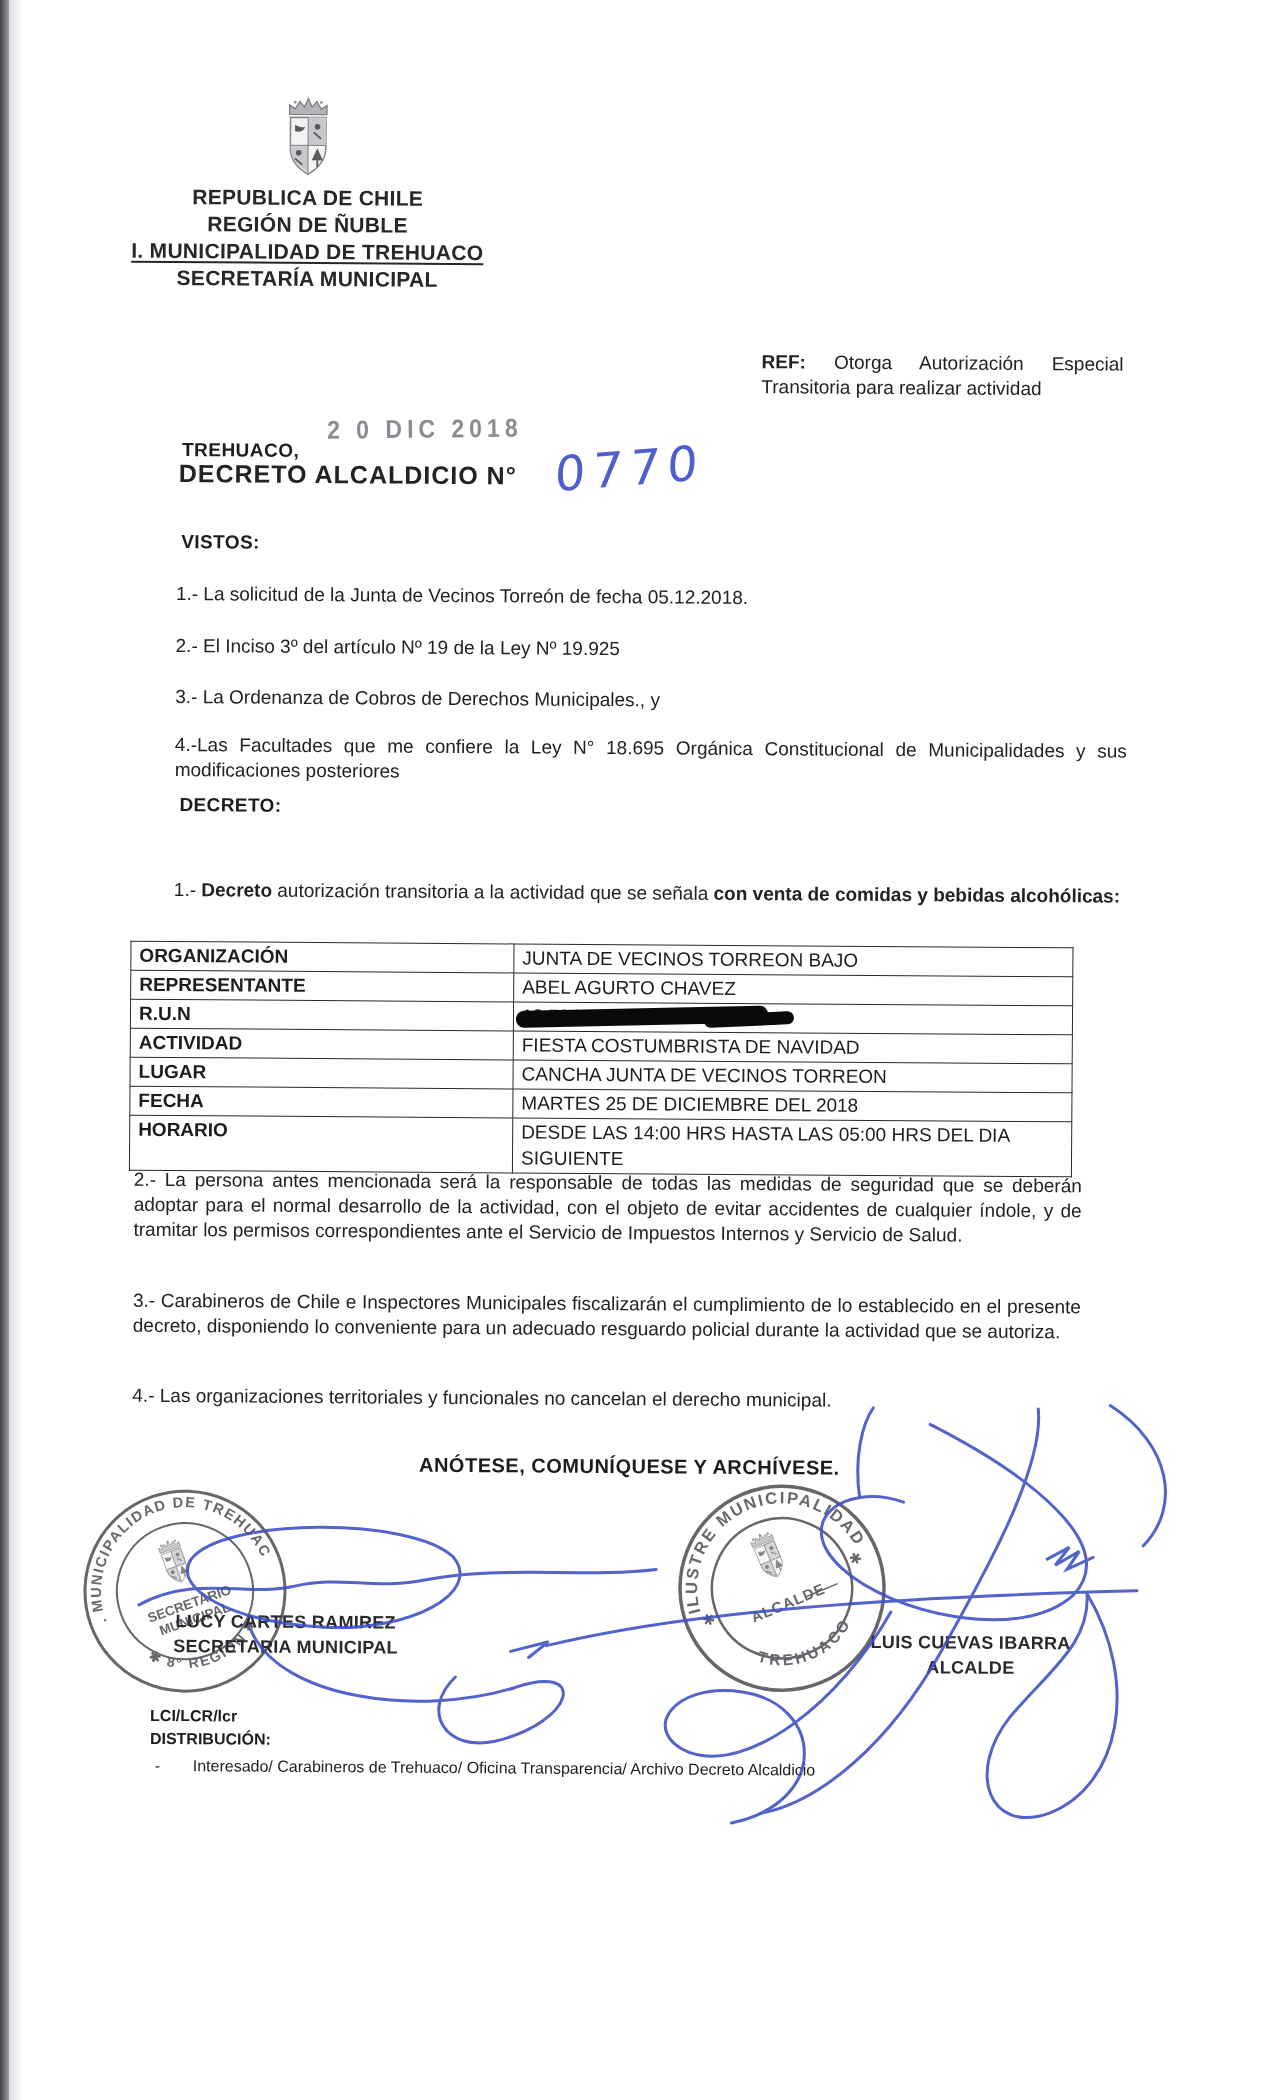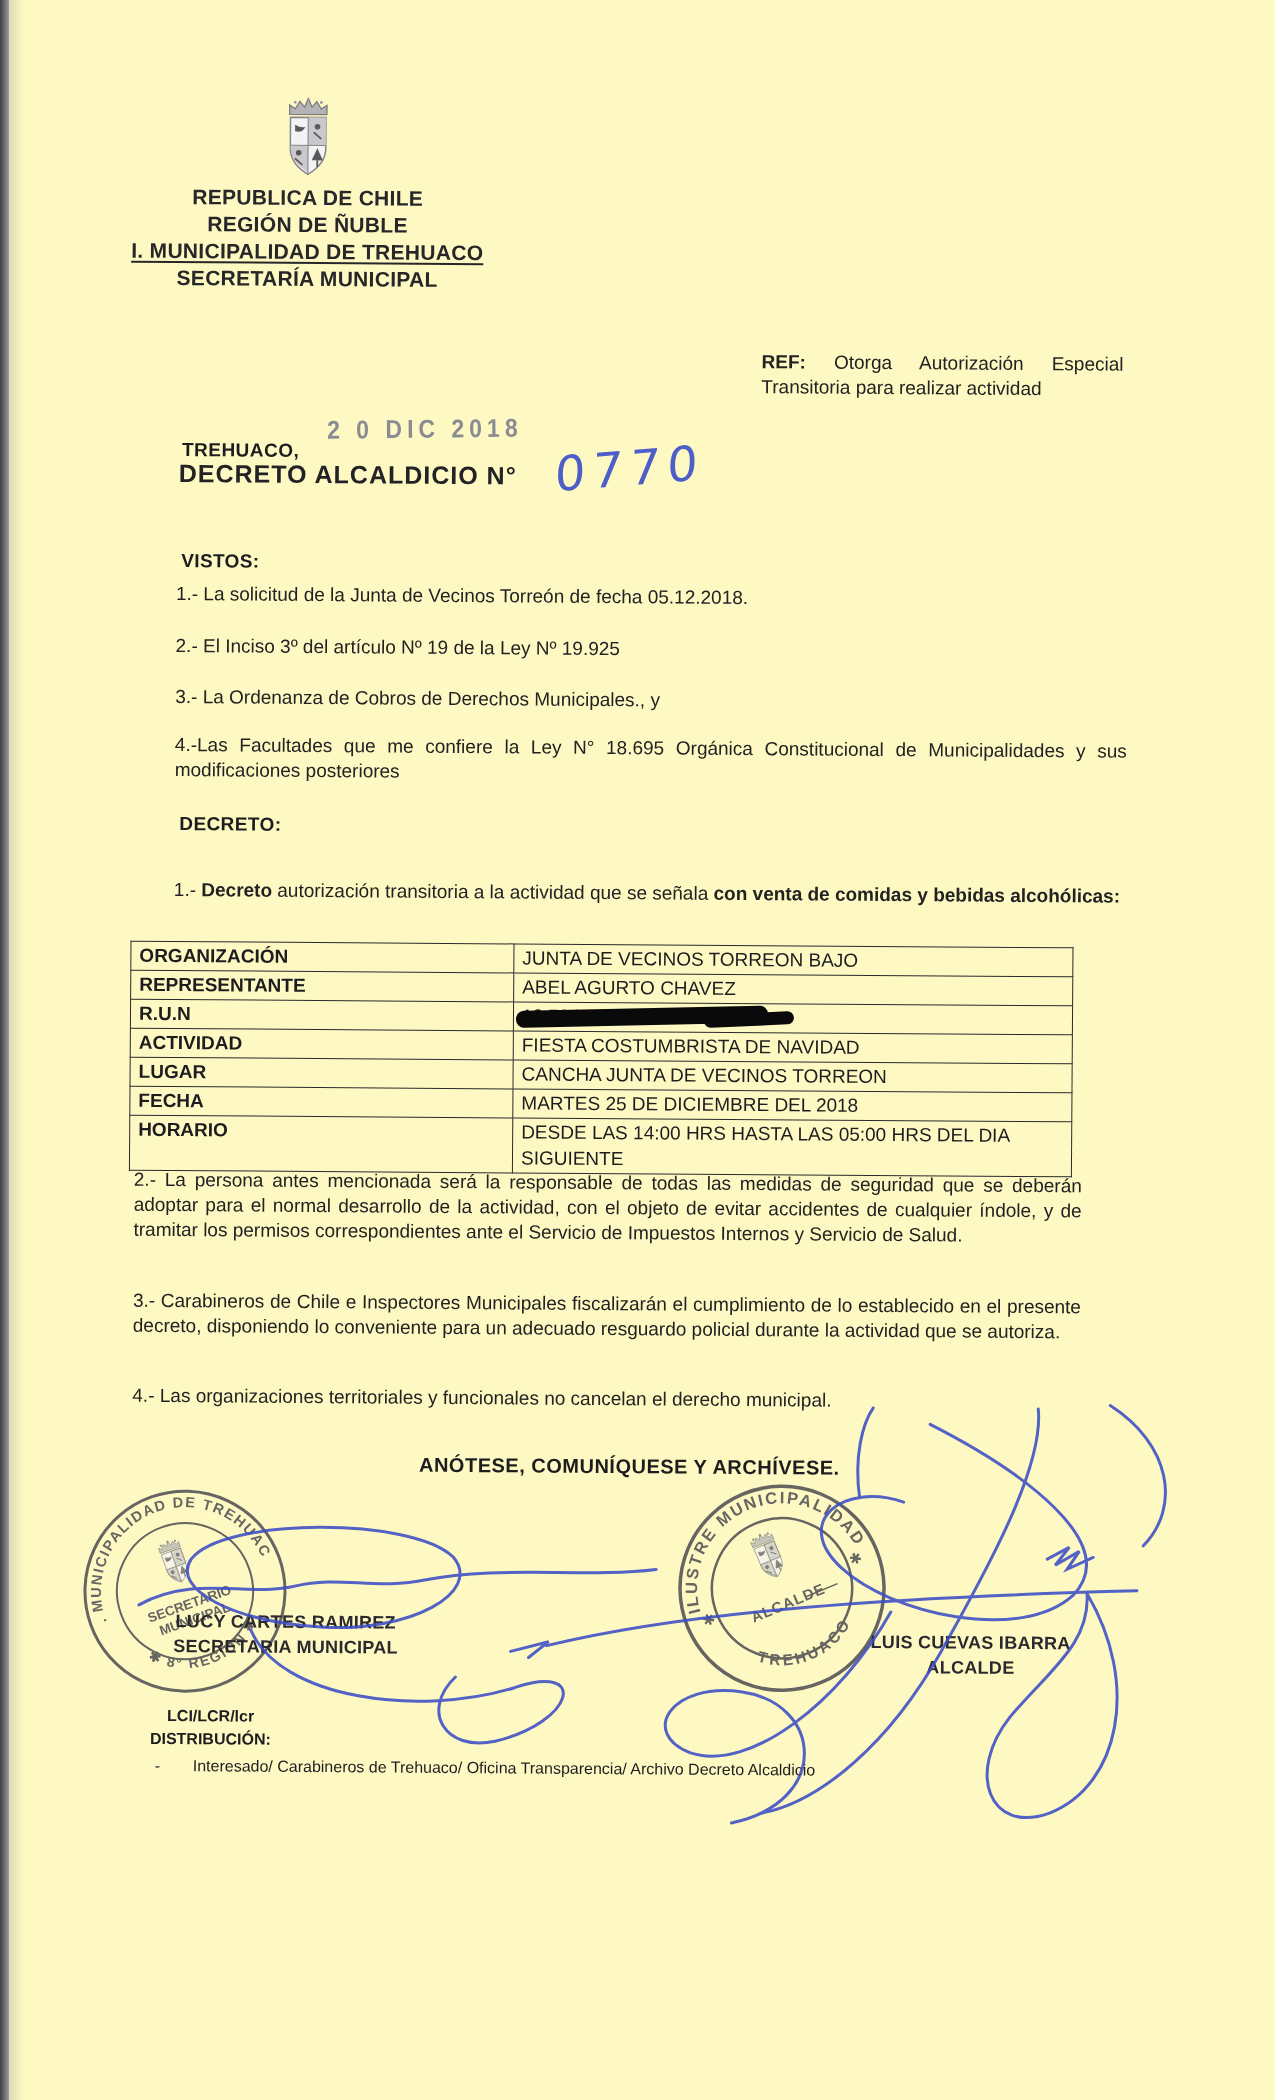--- a/index.html
+++ b/index.html
@@ -1,17 +1,17 @@
 <!DOCTYPE html>
 <html lang="es"><head>
 <meta charset="utf-8">
 <style>
   html,body{margin:0;padding:0;background:#e9e9ec;}
   .page{
-    position:relative;width:1275px;height:2100px;background:#fef9c3;
+    position:relative;width:1275px;height:2100px;background:#ffffff;
     font-family:"Liberation Sans",sans-serif;color:#1d1d20;overflow:hidden;
     margin:0 auto;
   }
   .edge-strip{position:absolute;left:0;top:0;width:9px;height:2100px;
     background:linear-gradient(to right,#3f3f46,#9a9aa0);}
   .edge-fade{position:absolute;left:9px;top:0;width:14px;height:2100px;
     background:linear-gradient(to right,rgba(120,120,130,.25),rgba(120,120,130,0));}
   .content{position:absolute;inset:0;transform:rotate(0.4deg);transform-origin:600px 300px;}
   .abs{position:absolute;}
   .b{font-weight:bold;}
@@ -21,36 +21,36 @@
   .header-block .hline{font-weight:bold;font-size:21px;line-height:27px;letter-spacing:.3px;color:#27272a;}
   .hline.u{text-decoration:underline;text-decoration-thickness:2px;text-underline-offset:3px;}
   .crest-wrap{display:inline-block;width:56px;height:86px;margin-bottom:2px;}
   .ref-block{left:762px;top:348px;width:362px;font-size:19px;line-height:25px;color:#222;}
   .city{left:183px;top:411px;font-size:19px;font-weight:bold;letter-spacing:.5px;margin-top:31px;}
   .datestamp{left:328px;top:417px;font-size:23px;font-weight:bold;letter-spacing:5px;
     color:#8b8b93;transform:rotate(-1deg) scaleY(1.12);white-space:nowrap;font-family:"Liberation Sans",sans-serif;}
   .decree-title{left:180px;top:462px;font-size:25px;font-weight:bold;letter-spacing:1px;color:#232326;}
   .decree-number{left:556px;top:440px;font-size:48px;color:#3f51c9;opacity:.92;
     transform:rotate(-5deg) skewX(-7deg);letter-spacing:7px;font-family:"DejaVu Sans",sans-serif;}
-  .sec-head{font-size:19px;font-weight:bold;letter-spacing:.4px;margin-top:19px;}
+  .sec-head{font-size:19px;font-weight:bold;letter-spacing:.4px;}
   .vitem{left:178px;width:952px;}
   .dtable{left:135px;top:944px;width:943px;border-collapse:collapse;table-layout:fixed;}
   .dtable td{border:1.5px solid #2a2a2d;font-size:19px;line-height:26px;padding:1px 6px 1px 8px;
     vertical-align:middle;overflow:hidden;white-space:nowrap;}
   .dtable td.val{white-space:normal;}
   .dtable tr{height:28px;}
   .dtable td.lab{font-weight:bold;width:368px;}
   .redact-cell{position:relative;}
   .marker{position:absolute;left:2px;top:5px;width:252px;height:17px;background:#0a0a0b;
     border-radius:8px;transform:rotate(-1.6deg);}
   .marker2{position:absolute;left:190px;top:9px;width:90px;height:13px;background:#0a0a0b;
     border-radius:7px;transform:rotate(-3deg);}
   .closing{left:165px;top:1455px;width:945px;text-align:center;font-weight:bold;font-size:20px;letter-spacing:.5px;}
   .sig-name{text-align:center;font-weight:bold;font-size:18px;line-height:25px;letter-spacing:.3px;color:#2a2a2e;}
-  .footer-initials{left:160px;top:1710px;font-size:16px;font-weight:bold;margin-left:17px;}
+  .footer-initials{left:160px;top:1710px;font-size:16px;font-weight:bold;}
   .footer-dist{left:160px;top:1733px;font-size:16px;font-weight:bold;text-decoration-thickness:2px;}
   .footer-item{left:165px;top:1760px;font-size:16px;width:900px;}
   .footer-item .dash{display:inline-block;width:38px;}
   .stamp{position:absolute;opacity:.82;}
   .sig-overlay{position:absolute;left:0;top:0;width:1275px;height:2100px;pointer-events:none;}
 </style>
 </head>
 <body>
 
 <svg width="0" height="0" style="position:absolute" aria-hidden="true">

